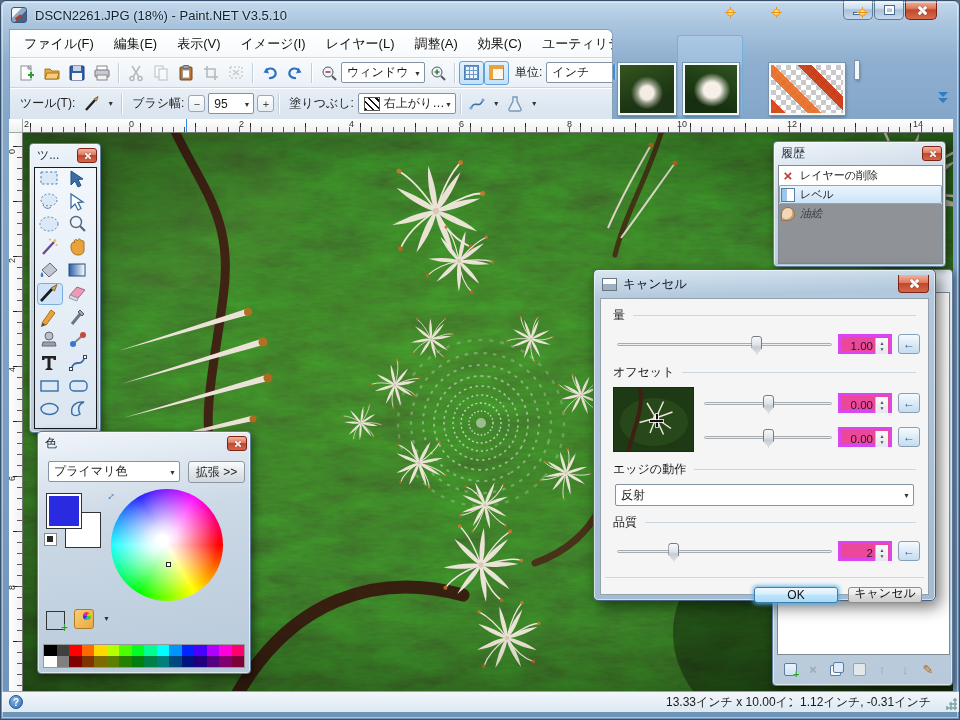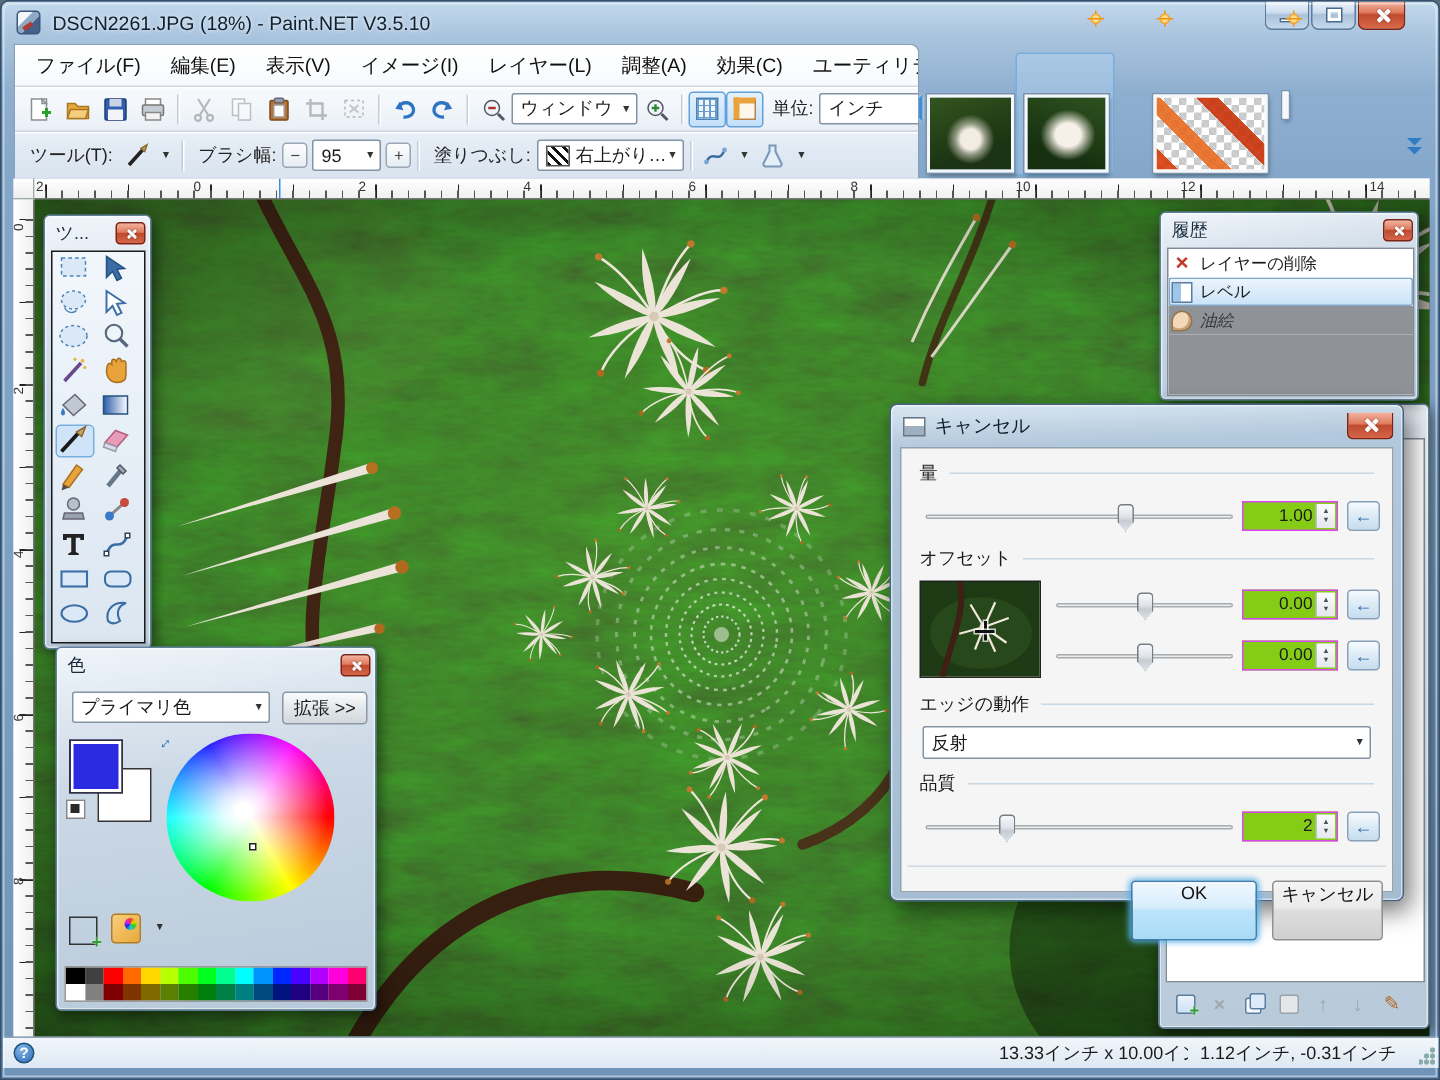--- a/index.html
+++ b/index.html
@@ -160,38 +160,38 @@
   .dtitle{height:26px;display:flex;align-items:center;padding:2px 6px 0 8px;font-size:12.5px;color:#101c28;}
   .dicon{width:15px;height:13px;margin-right:6px;border:1px solid #6a7684;background:linear-gradient(#fdfdfd 0 45%,#9fb0c0 46%);}
   .dclose{margin-left:auto;width:31px;height:18px;border:1px solid #7e2414;border-radius:0 0 4px 4px;border-top:none;
     background:linear-gradient(#f3b3a1,#df7a5c 45%,#bf4a2e 50%,#d5664a);display:flex;align-items:center;justify-content:center;}
   .dclient{position:absolute;left:6px;top:28px;width:329px;height:297px;background:#f5f5f5;border:1px solid #94a2ae;padding:6px 0 0 0;}
   .ghead{display:flex;align-items:center;gap:8px;font-size:12px;color:#1a1a1a;padding:2px 12px;}
   .ghead::after{content:"";flex:1;height:1px;background:#c9d7e2;}
   .srow{display:flex;align-items:center;gap:6px;padding:8px 8px 8px 16px;}
   .track{position:relative;flex:1;height:3px;background:#eceded;border:1px solid #a7acb1;border-radius:2px;}
   .thumbk{position:absolute;top:-8px;width:11px;height:19px;margin-left:-5px;background:linear-gradient(180deg,#f7f9fb,#dfe3e7 45%,#c6ccd3 60%,#dde2e7);border:1px solid #747c85;border-radius:3px;clip-path:polygon(0 0,100% 0,100% 66%,50% 100%,0 66%);}
-  .numbox{position:relative;width:64px;height:20px;background:#84cc16;border:1px solid #d946ef;flex:none;}
+  .numbox{position:relative;width:54px;height:20px;background:#ec4899;border:3px solid #d946ef;flex:none;}
   .numbox .val{position:absolute;right:16px;top:3px;font-size:11.5px;}
   .spin{position:absolute;right:1px;top:1px;width:13px;height:16px;border-left:1px solid #b8c0c8;display:flex;flex-direction:column;align-items:center;justify-content:center;background:linear-gradient(#fafbfc,#e4e8ec);}
   .spin i{font-style:normal;font-size:5px;line-height:6px;color:#44525e;}
   .spin i.up::before{content:"▲";} .spin i.dn::before{content:"▼";}
   .resetbtn{width:22px;height:20px;border:1px solid #87a0b8;border-radius:3px;background:linear-gradient(#f5fafd,#dcebf6 50%,#c6dcee);display:flex;align-items:center;justify-content:center;color:#2f66a8;font-weight:bold;font-size:12px;flex:none;}
   .resetbtn::before{content:"←";}
   .offset-grid{display:flex;padding:4px 8px 0 12px;gap:10px;}
   .preview{position:relative;width:81px;height:65px;border:1px solid #222;flex:none;overflow:hidden;}
   .crosshair{position:absolute;left:36px;top:26px;width:13px;height:13px;}
   .crosshair::before{content:"";position:absolute;left:6px;top:0;width:2px;height:13px;background:#111;box-shadow:0 0 0 1px rgba(255,255,255,.75);}
   .crosshair::after{content:"";position:absolute;left:0;top:6px;width:13px;height:2px;background:#111;box-shadow:0 0 0 1px rgba(255,255,255,.75);}
   .offset-rows{flex:1;display:flex;flex-direction:column;gap:2px;}
   .offset-rows .srow{padding:6px 0;}
   .edge-combo{margin:4px 14px 0 14px;height:22px;}
   .divider{height:1px;background:#cfd8e0;margin:8px 4px 0 4px;}
   .btnrow{display:flex;justify-content:flex-end;gap:10px;padding:9px 6px 0 0;}
-  .vbtn{height:40px;border-radius:3px;display:flex;align-items:flex-start;justify-content:center;font-size:12px;color:#111;}
+  .vbtn{height:16px;border-radius:3px;display:flex;align-items:flex-end;justify-content:center;font-size:12px;color:#111;}
   .okbtn{width:84px;border:1px solid #3c7fb1;background:linear-gradient(#f0f8fe,#d7edfc 45%,#bce4fb 50%,#a9dbf6);box-shadow:0 0 4px 1px #58b0e8;}
   .cancelbtn{width:74px;border:1px solid #8e8f8f;background:linear-gradient(#f4f4f4,#ebebeb 45%,#dddddd 50%,#cfcfcf);}
 
   
   .statusbar{position:absolute;left:1px;top:690px;width:958px;height:21px;z-index:9;border-top:1px solid #8fa3b6;
     background:linear-gradient(#f2f6fb,#dde8f2);display:flex;align-items:center;}
   .helpicon{width:14px;height:14px;margin:0 6px 0 7px;border-radius:50%;background:radial-gradient(circle at 35% 30%,#7fb4e8,#2f6fb8);border:1px solid #24547e;color:#fff;font-size:10px;font-weight:bold;display:flex;align-items:center;justify-content:center;flex:none;}
   .helpicon::before{content:"?";}
   .status-msg{white-space:nowrap;overflow:hidden;max-width:580px;}
   .status-size{position:absolute;left:664px;width:126px;white-space:nowrap;overflow:hidden;}

